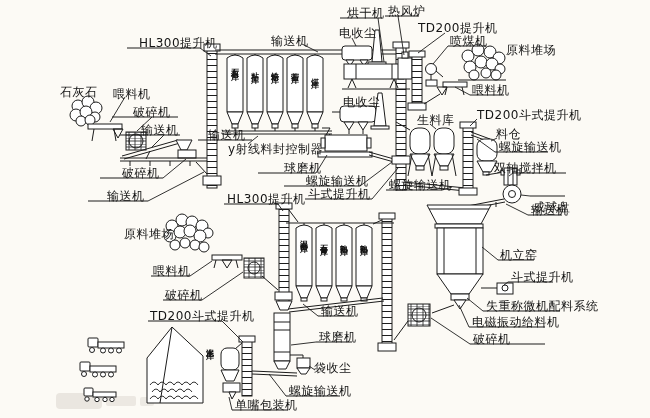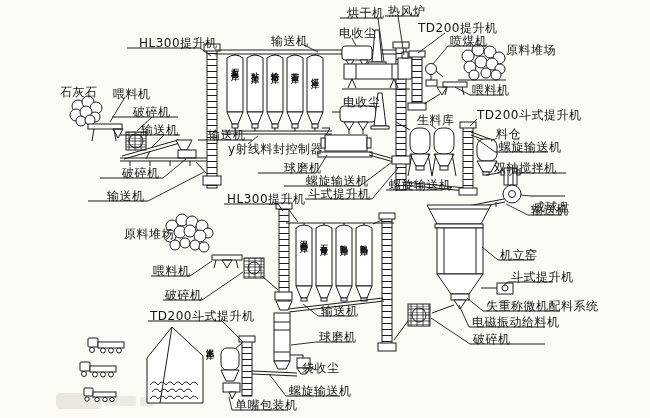--- a/index.html
+++ b/index.html
@@ -418,17 +418,17 @@
 
 <div class="lbl v" style="left:299px;top:234px">混合料库</div>
 <div class="lbl v" style="left:319px;top:238px">石膏库</div>
 <div class="lbl v" style="left:339px;top:238px">熟料库</div>
 <div class="lbl v" style="left:359px;top:238px">熟料库</div>
 
 <div class="lbl" style="left:150px;top:310px">TD200斗式提升机</div>
 <div class="lbl v" style="left:205px;top:342px">水泥库</div>
 <div class="lbl" style="left:321px;top:305px">输送机</div>
 <div class="lbl" style="left:319px;top:331px">球磨机</div>
-<div class="lbl" style="left:302px;top:362px">袋收尘</div>
+<div class="lbl" style="left:314px;top:362px">袋收尘</div>
 <div class="lbl" style="left:289px;top:385px">螺旋输送机</div>
 <div class="lbl" style="left:235px;top:399px">单嘴包装机</div>
 
 </div>
 
 </body></html>

